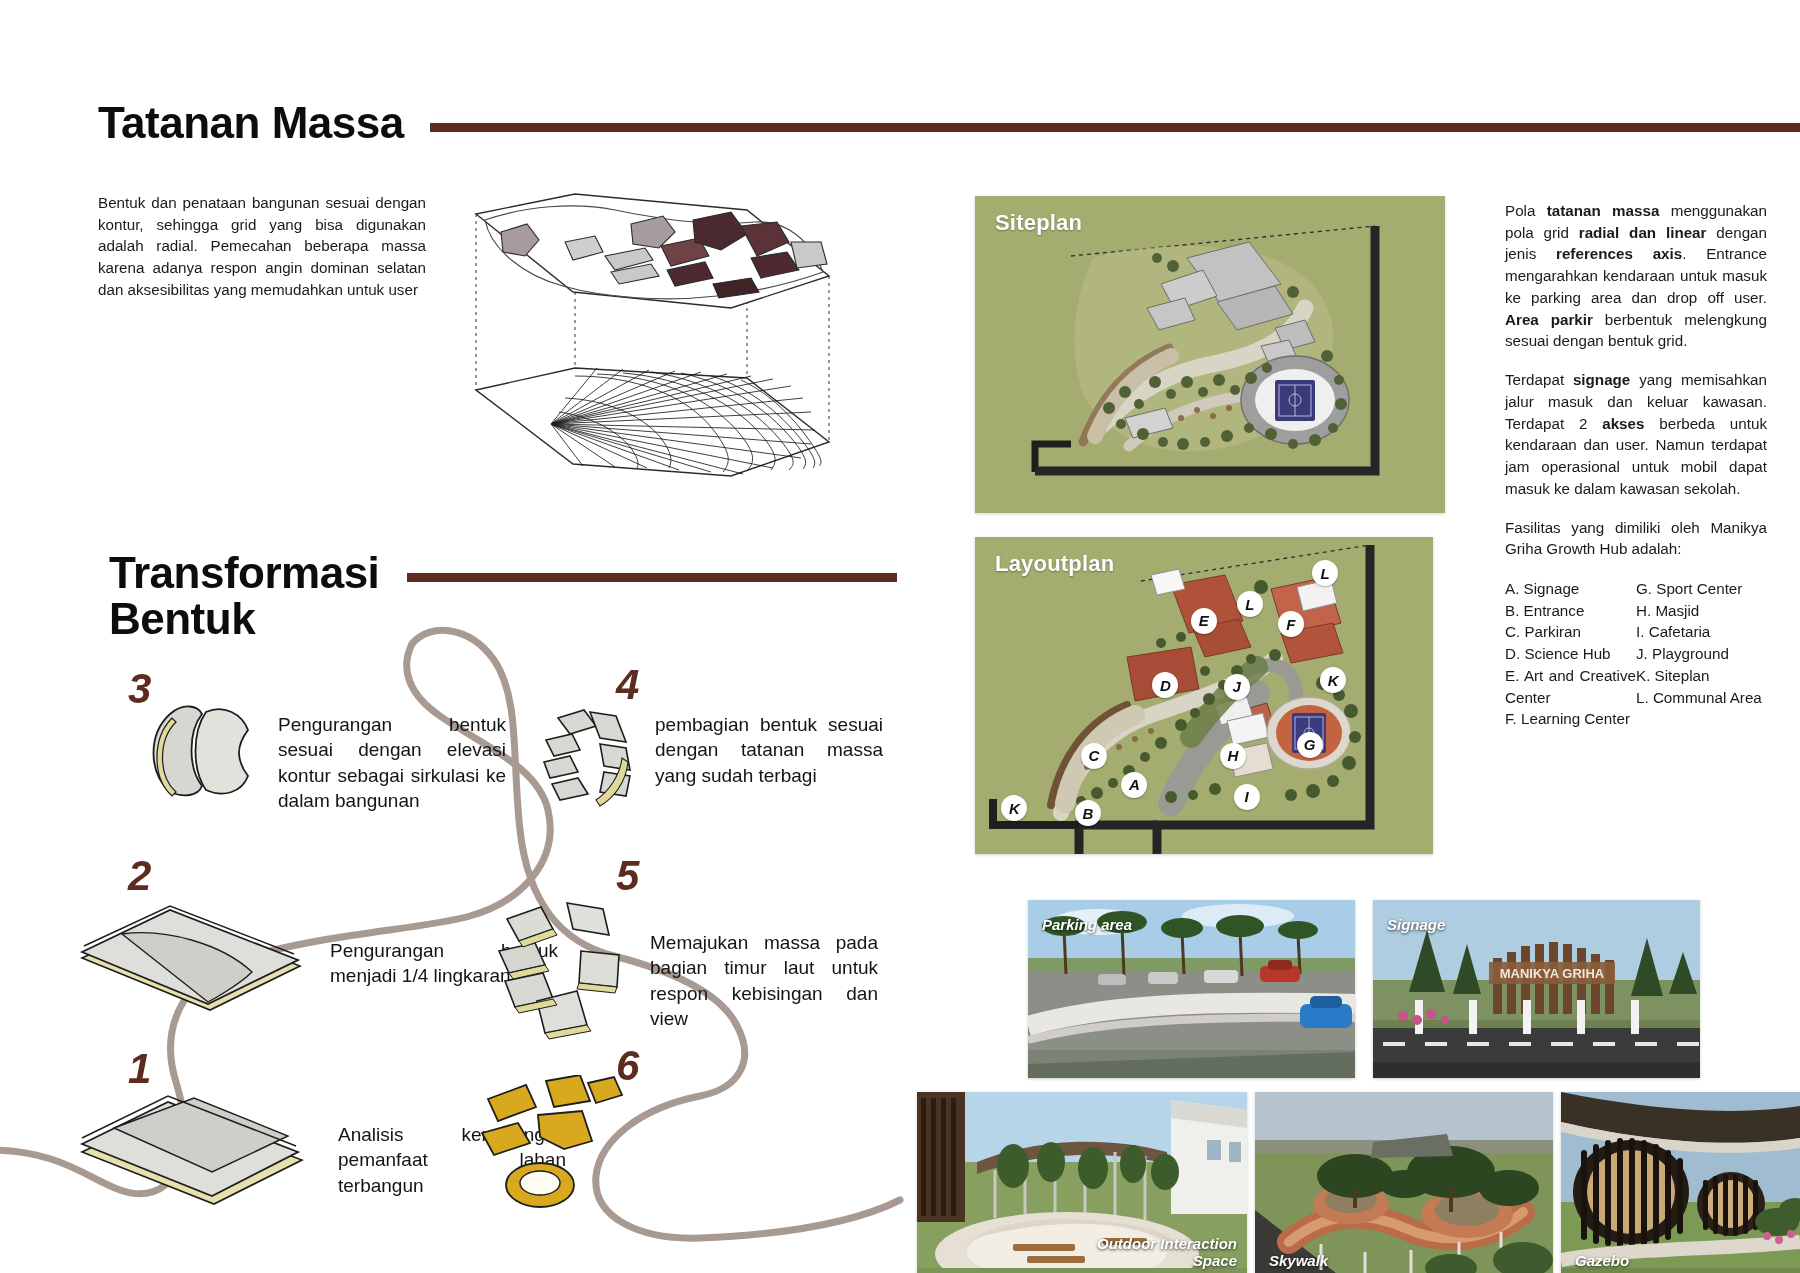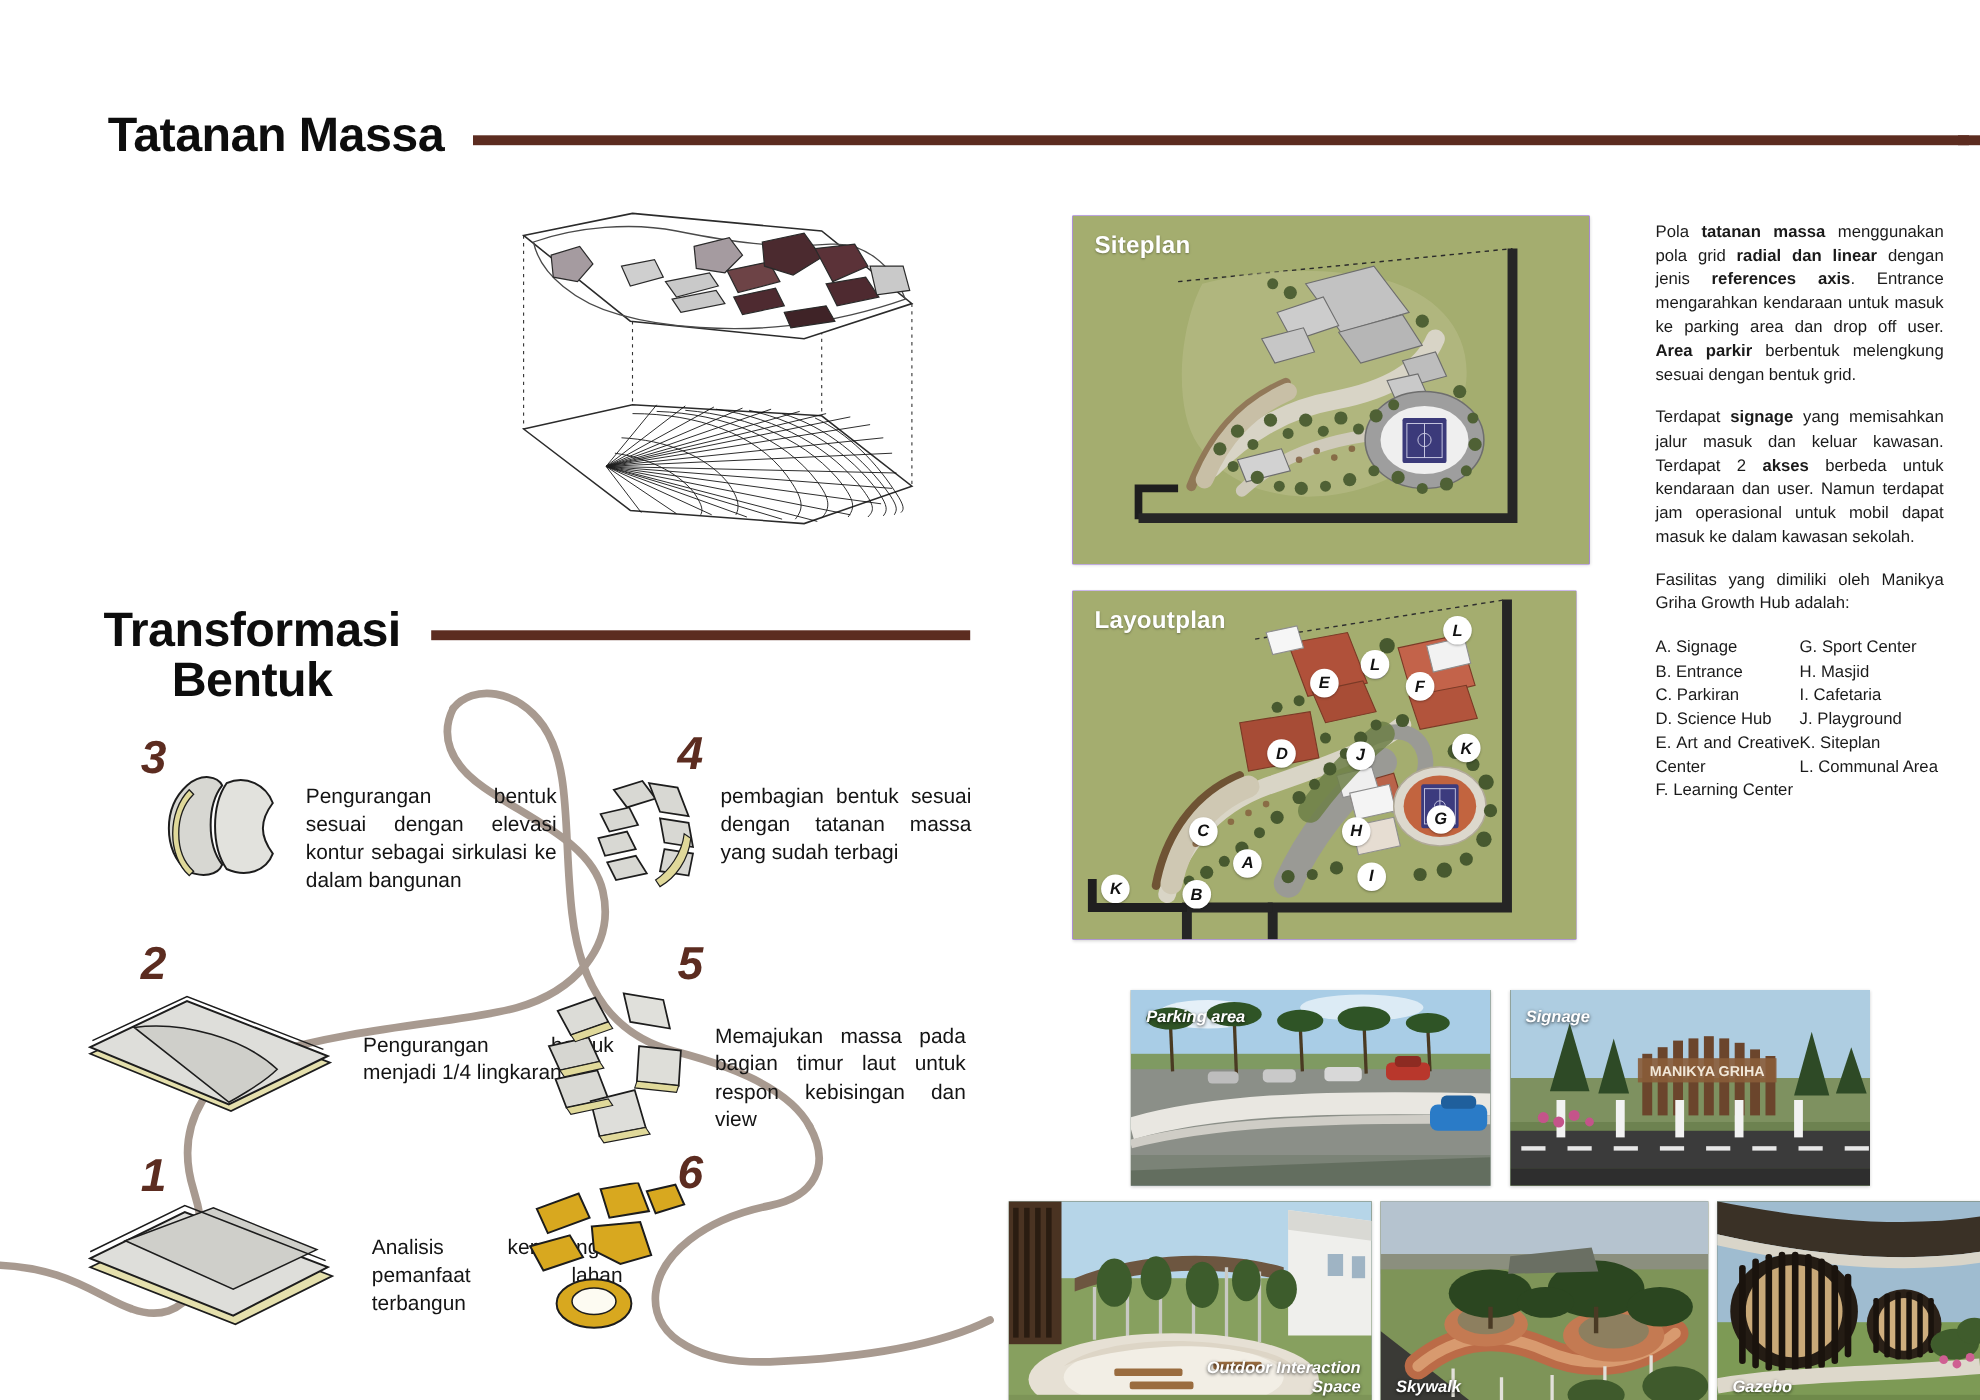--- a/index.html
+++ b/index.html
@@ -16,21 +16,21 @@
   .section-head { position: absolute; display: flex; align-items: flex-start; }
   .section-title {
     font-size: 44px; font-weight: 700; color: #0d0d0d;
     letter-spacing: -0.5px; line-height: 1.05; white-space: pre-line;
   }
   .rule { height: 9px; background: #5C2C20; }
 
   #head-tatanan { left: 98px; top: 100px; }
   #head-tatanan .rule { width: 1360px; margin-left: 26px; margin-top: 23px; }
 
-  #head-trans { left: 94px; top: 550px; text-align: center; }
+  #head-trans { left: 109px; top: 550px; }
   #head-trans .rule { width: 490px; margin-left: 28px; margin-top: 23px; }
 
   
   .body-col {
     position: absolute;
     font-size: 15.2px; line-height: 1.43; color: #1a1a1a;
     text-align: justify; text-justify: inter-word;
   }
   .body-col p { margin-bottom: 17px; }
   .body-col b { font-weight: 700; }
@@ -40,21 +40,21 @@
 
   .fac-list { display: flex; gap: 0; margin-top: 18px; }
   .fac-col { width: 50%; font-size: 15.2px; line-height: 1.43; text-align: justify; }
   .fac-col div { white-space: pre-line; }
 
   
   #diagram-gridradial { position: absolute; left: 455px; top: 180px; width: 395px; height: 330px; }
 
   
   .plan {
-    position: absolute; background: #6d28d9; overflow: hidden;
+    position: absolute; background: #0c4a6e; overflow: hidden;
     box-shadow: 0 1px 3px rgba(0,0,0,.18);
   }
   .plan-label {
     position: absolute; left: 20px; top: 14px;
     color: #fff; font-size: 22px; font-weight: 700; letter-spacing: .2px;
     text-shadow: 0 1px 2px rgba(0,0,0,.35);
     z-index: 30;
   }
   #plan-site { left: 975px; top: 196px; width: 470px; height: 317px; }
   #plan-layout { left: 975px; top: 537px; width: 458px; height: 317px; }
@@ -106,20 +106,21 @@
 
 <div class="board">
 
   <div class="section-head" id="head-tatanan">
     <div class="section-title">Tatanan Massa</div>
     <div class="rule"></div>
   </div>
   <div id="rule-edge"></div>
 
   <div class="body-col" id="txt-left">
+    <p>Bentuk dan penataan bangunan sesuai dengan kontur, sehingga grid yang bisa digunakan adalah radial. Pemecahan beberapa massa karena adanya respon angin dominan selatan dan aksesibilitas yang memudahkan untuk user</p>
   </div>
 
   <div id="diagram-gridradial">
     <svg viewBox="0 0 395 330" width="395" height="330">
 
       <g stroke="#333" stroke-width="1" stroke-dasharray="3 4" fill="none">
         <line x1="21" y1="34" x2="21" y2="210"></line>
         <line x1="120" y1="14" x2="120" y2="188"></line>
         <line x1="292" y1="30" x2="292" y2="198"></line>
         <line x1="374" y1="96" x2="374" y2="262"></line>

